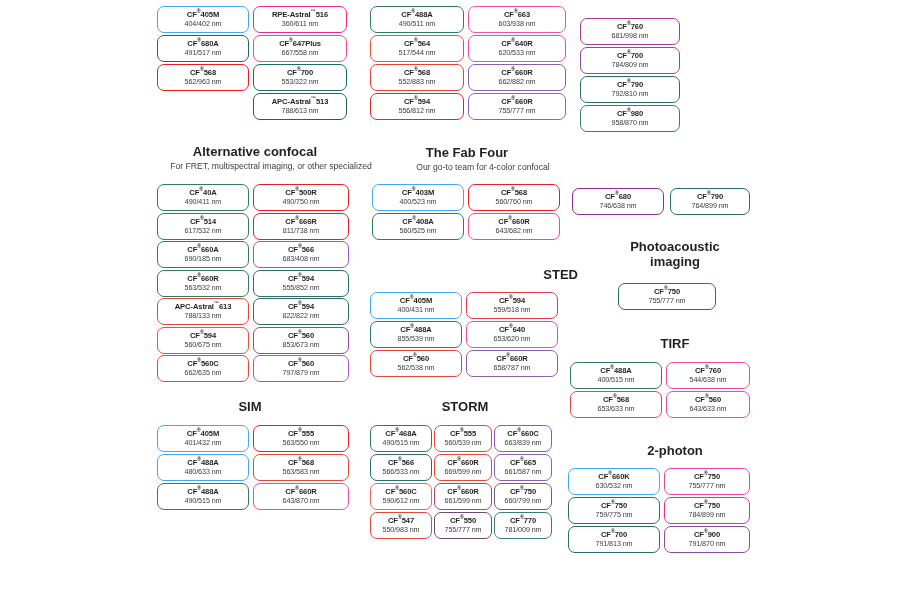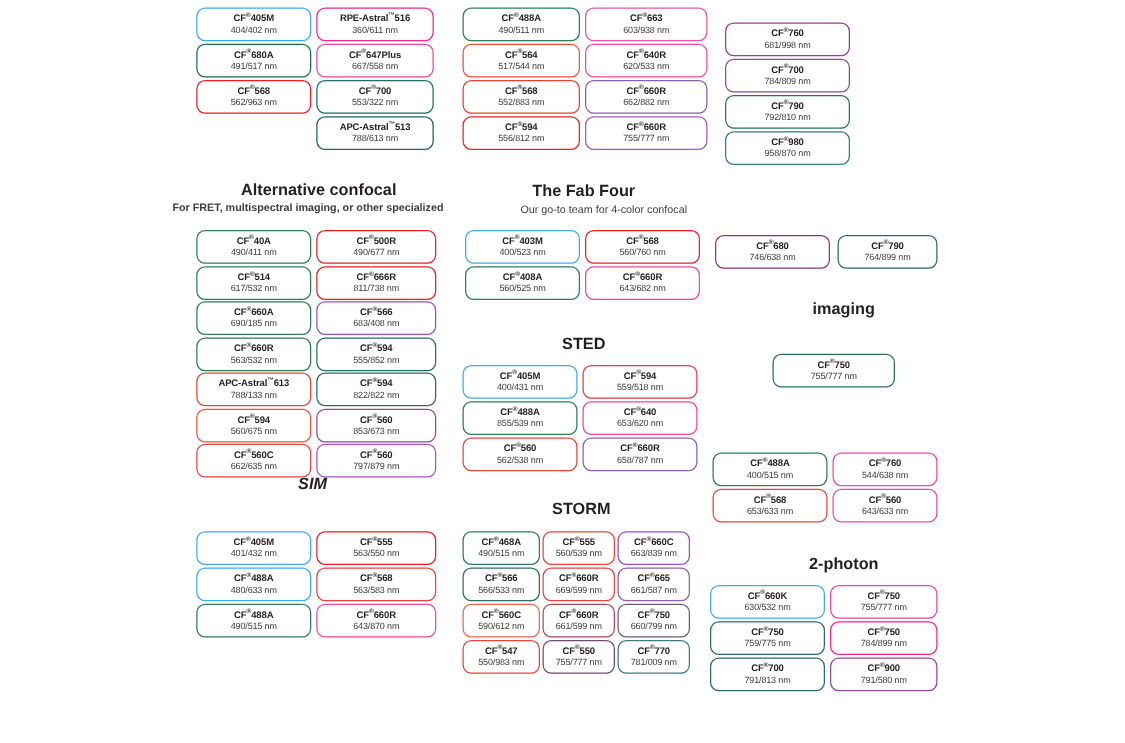--- a/index.html
+++ b/index.html
@@ -136,21 +136,21 @@
     </div>
     <div class="pill" style="left: 580px; top: 76px; width: 100px; height: 27px; border-color: rgb(43, 110, 103);">
       <div class="nm">CF<sup>®</sup>790</div>
       <div class="wl">792/810 nm</div>
     </div>
     <div class="pill" style="left: 580px; top: 105px; width: 100px; height: 27px; border-color: rgb(61, 125, 116);">
       <div class="nm">CF<sup>®</sup>980</div>
       <div class="wl">958/870 nm</div>
     </div>
     <div class="sec-title" style="left: 157px; top: 145px; width: 196px; font-size: 13px;">Alternative confocal</div>
-    <div class="sec-sub" style="left: 138px; top: 162px; width: 210px; font-weight: bold;">For FRET, multispectral imaging, or other specialized</div>
+    <div class="sec-sub" style="left: 166px; top: 162px; width: 210px;">For FRET, multispectral imaging, or other specialized</div>
     <div class="pill" style="left: 157px; top: 184px; width: 92px; height: 27px; border-color: rgb(46, 125, 91);">
       <div class="nm">CF<sup>®</sup>40A</div>
       <div class="wl">490/411 nm</div>
     </div>
     <div class="pill" style="left: 157px; top: 212.5px; width: 92px; height: 27px; border-color: rgb(46, 125, 91);">
       <div class="nm">CF<sup>®</sup>514</div>
       <div class="wl">617/532 nm</div>
     </div>
     <div class="pill" style="left: 157px; top: 241px; width: 92px; height: 27px; border-color: rgb(46, 125, 91);">
       <div class="nm">CF<sup>®</sup>660A</div>
@@ -167,21 +167,21 @@
     <div class="pill" style="left: 157px; top: 326.5px; width: 92px; height: 27px; border-color: rgb(232, 83, 58);">
       <div class="nm">CF<sup>®</sup>594</div>
       <div class="wl">560/675 nm</div>
     </div>
     <div class="pill" style="left: 157px; top: 355px; width: 92px; height: 27px; border-color: rgb(232, 69, 60);">
       <div class="nm">CF<sup>®</sup>560C</div>
       <div class="wl">662/635 nm</div>
     </div>
     <div class="pill" style="left: 253px; top: 184px; width: 96px; height: 27px; border-color: rgb(237, 28, 36);">
       <div class="nm">CF<sup>®</sup>500R</div>
-      <div class="wl">490/677 nm</div>
+      <div class="wl">490/750 nm</div>
     </div>
     <div class="pill" style="left: 253px; top: 212.5px; width: 96px; height: 27px; border-color: rgb(237, 28, 36);">
       <div class="nm">CF<sup>®</sup>666R</div>
       <div class="wl">811/738 nm</div>
     </div>
     <div class="pill" style="left: 253px; top: 241px; width: 96px; height: 27px; border-color: rgb(155, 81, 192);">
       <div class="nm">CF<sup>®</sup>566</div>
       <div class="wl">683/408 nm</div>
     </div>
     <div class="pill" style="left: 253px; top: 269.5px; width: 96px; height: 27px; border-color: rgb(43, 110, 103);">
@@ -211,21 +211,21 @@
       <div class="wl">560/525 nm</div>
     </div>
     <div class="pill" style="left: 468px; top: 184px; width: 92px; height: 27px; border-color: rgb(237, 28, 36);">
       <div class="nm">CF<sup>®</sup>568</div>
       <div class="wl">560/760 nm</div>
     </div>
     <div class="pill" style="left: 468px; top: 213px; width: 92px; height: 27px; border-color: rgb(238, 74, 160);">
       <div class="nm">CF<sup>®</sup>660R</div>
       <div class="wl">643/682 nm</div>
     </div>
-    <div class="sec-title" style="left: 372px; top: 268px; width: 190px; font-size: 13px;">STED</div>
+    <div class="sec-title" style="left: 388px; top: 268px; width: 190px; font-size: 13px; text-align: right;">STED</div>
     <div class="pill" style="left: 370px; top: 292px; width: 92px; height: 27px; border-color: rgb(63, 169, 245);">
       <div class="nm">CF<sup>®</sup>405M</div>
       <div class="wl">400/431 nm</div>
     </div>
     <div class="pill" style="left: 370px; top: 321px; width: 92px; height: 27px; border-color: rgb(46, 125, 91);">
       <div class="nm">CF<sup>®</sup>488A</div>
       <div class="wl">855/539 nm</div>
     </div>
     <div class="pill" style="left: 370px; top: 350px; width: 92px; height: 27px; border-color: rgb(232, 69, 60);">
       <div class="nm">CF<sup>®</sup>560</div>
@@ -237,34 +237,36 @@
     </div>
     <div class="pill" style="left: 466px; top: 321px; width: 92px; height: 27px; border-color: rgb(238, 74, 160);">
       <div class="nm">CF<sup>®</sup>640</div>
       <div class="wl">653/620 nm</div>
     </div>
     <div class="pill" style="left: 466px; top: 350px; width: 92px; height: 27px; border-color: rgb(142, 95, 176);">
       <div class="nm">CF<sup>®</sup>660R</div>
       <div class="wl">658/787 nm</div>
     </div>
     <div class="sec-title" style="left: 600px; top: 240px; width: 150px; font-size: 13px;">
+      <div>Photoacoustic</div>
       <div>imaging</div>
     </div>
     <div class="pill" style="left: 618px; top: 283px; width: 98px; height: 27px; border-color: rgb(43, 110, 103);">
       <div class="nm">CF<sup>®</sup>750</div>
       <div class="wl">755/777 nm</div>
     </div>
     <div class="pill" style="left: 572px; top: 188px; width: 92px; height: 27px; border-color: rgb(142, 45, 142);">
       <div class="nm">CF<sup>®</sup>680</div>
       <div class="wl">746/638 nm</div>
     </div>
     <div class="pill" style="left: 670px; top: 188px; width: 80px; height: 27px; border-color: rgb(43, 110, 103);">
       <div class="nm">CF<sup>®</sup>790</div>
       <div class="wl">764/899 nm</div>
     </div>
+    <div class="sec-title" style="left: 600px; top: 337px; width: 150px; font-size: 13px;">TIRF</div>
     <div class="pill" style="left: 570px; top: 362px; width: 92px; height: 27px; border-color: rgb(46, 125, 91);">
       <div class="nm">CF<sup>®</sup>488A</div>
       <div class="wl">400/515 nm</div>
     </div>
     <div class="pill" style="left: 570px; top: 391px; width: 92px; height: 27px; border-color: rgb(232, 69, 60);">
       <div class="nm">CF<sup>®</sup>568</div>
       <div class="wl">653/633 nm</div>
     </div>
     <div class="pill" style="left: 666px; top: 362px; width: 84px; height: 27px; border-color: rgb(238, 74, 160);">
       <div class="nm">CF<sup>®</sup>760</div>
@@ -290,23 +292,23 @@
     <div class="pill" style="left: 664px; top: 468px; width: 86px; height: 27px; border-color: rgb(232, 70, 154);">
       <div class="nm">CF<sup>®</sup>750</div>
       <div class="wl">755/777 nm</div>
     </div>
     <div class="pill" style="left: 664px; top: 497px; width: 86px; height: 27px; border-color: rgb(236, 42, 142);">
       <div class="nm">CF<sup>®</sup>750</div>
       <div class="wl">784/899 nm</div>
     </div>
     <div class="pill" style="left: 664px; top: 526px; width: 86px; height: 27px; border-color: rgb(142, 74, 158);">
       <div class="nm">CF<sup>®</sup>900</div>
-      <div class="wl">791/580 nm</div>
-    </div>
-    <div class="sec-title" style="left: 200px; top: 380px; width: 100px; font-size: 13px; font-style: italic;">SIM</div>
+      <div class="wl">791/870 nm</div>
+    </div>
+    <div class="sec-title" style="left: 200px; top: 400px; width: 100px; font-size: 13px;">SIM</div>
     <div class="pill" style="left: 157px; top: 425px; width: 92px; height: 27px; border-color: rgb(63, 169, 245);">
       <div class="nm">CF<sup>®</sup>405M</div>
       <div class="wl">401/432 nm</div>
     </div>
     <div class="pill" style="left: 157px; top: 454px; width: 92px; height: 27px; border-color: rgb(63, 169, 245);">
       <div class="nm">CF<sup>®</sup>488A</div>
       <div class="wl">480/633 nm</div>
     </div>
     <div class="pill" style="left: 157px; top: 483px; width: 92px; height: 27px; border-color: rgb(46, 125, 91);">
       <div class="nm">CF<sup>®</sup>488A</div>

